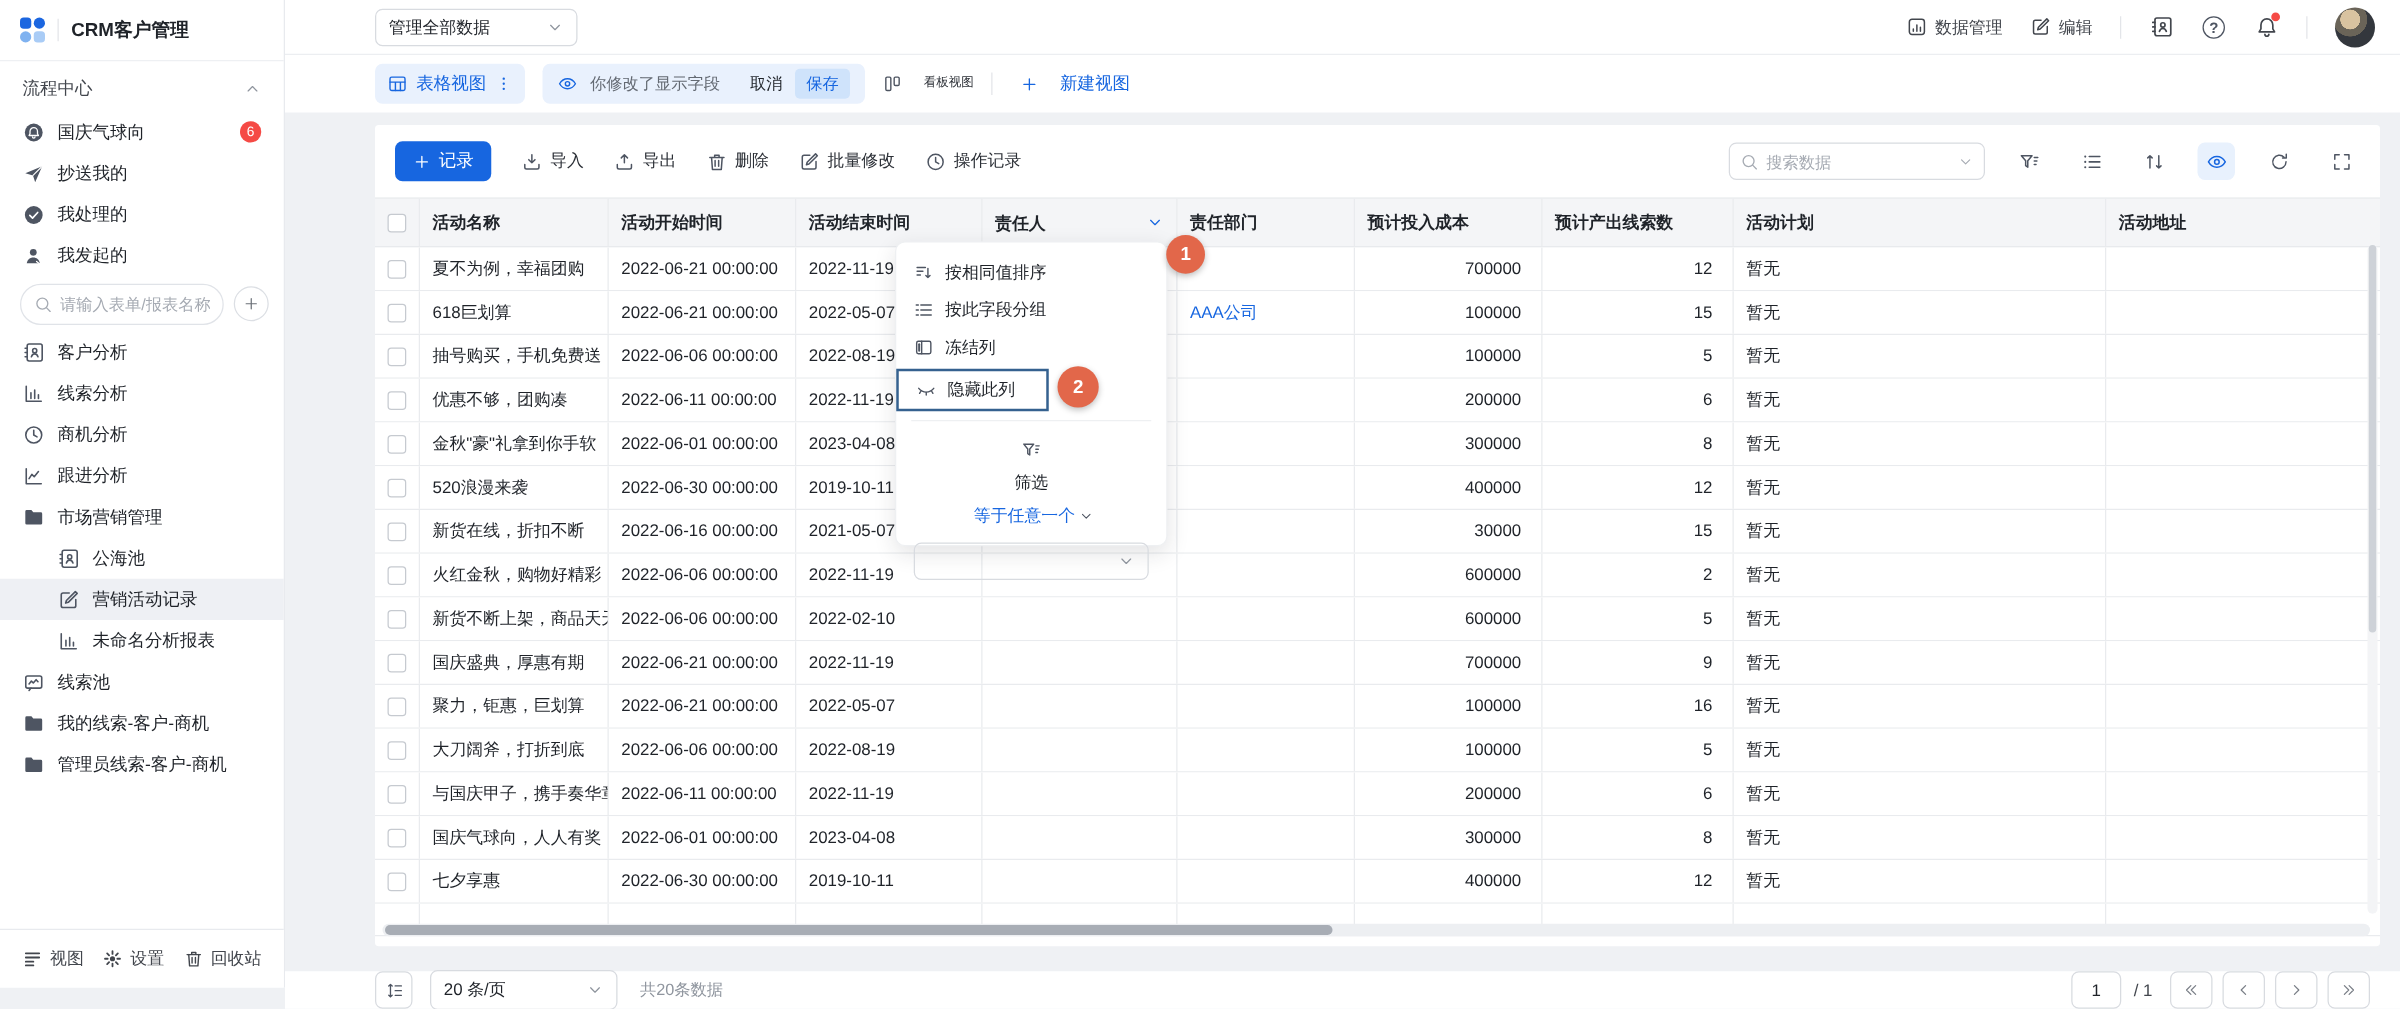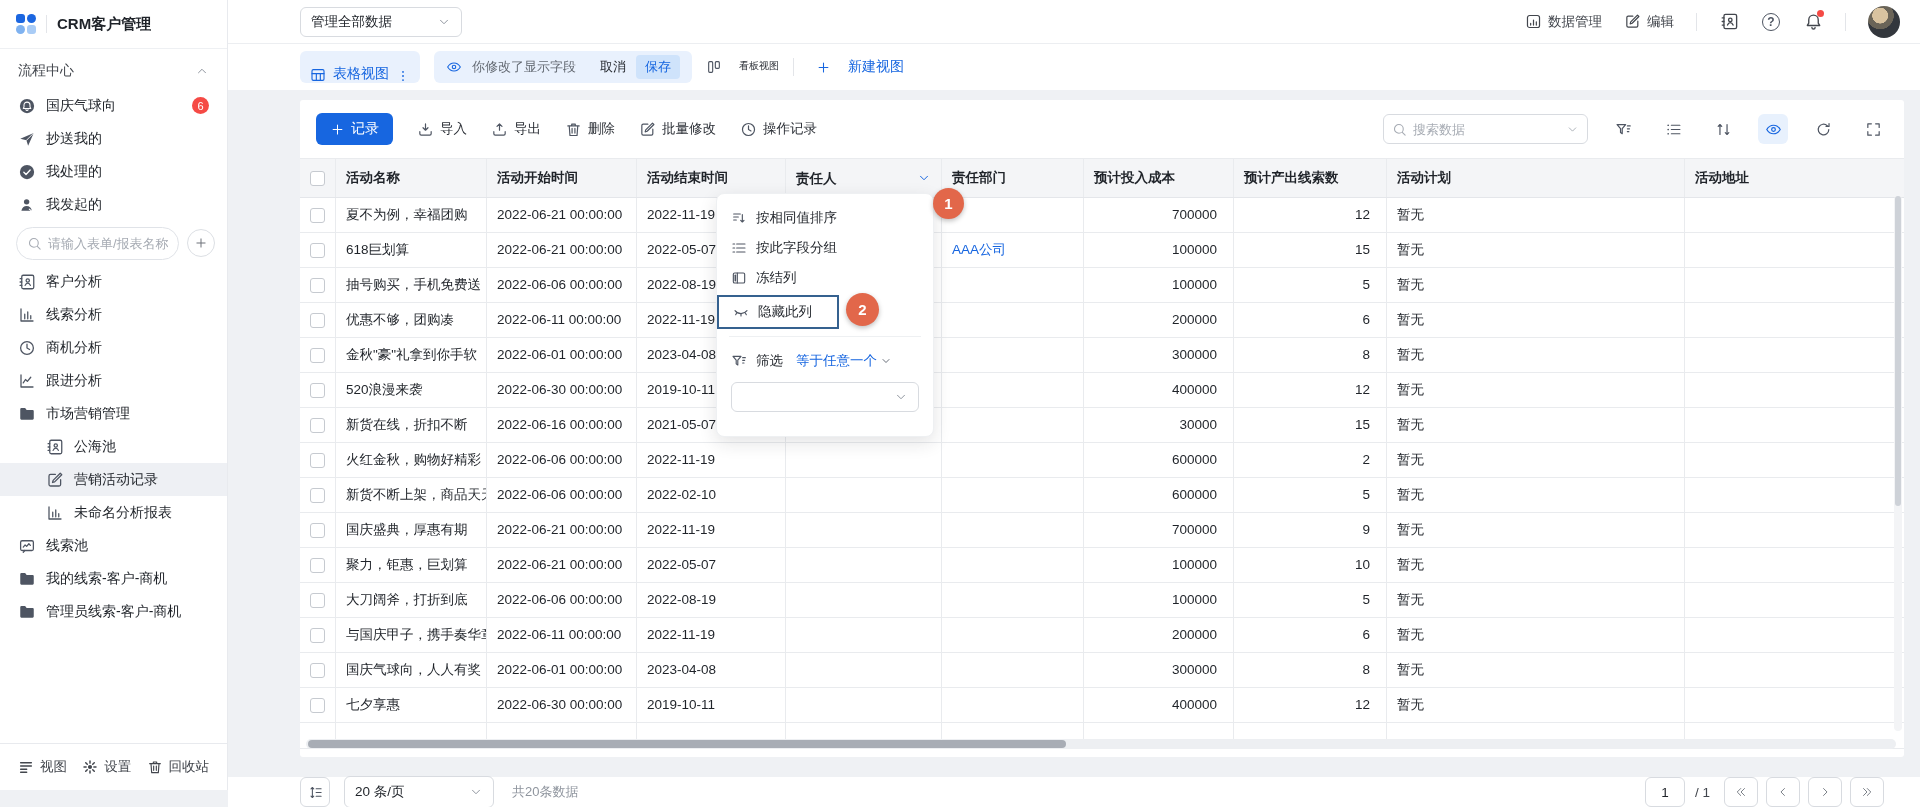--- a/index.html
+++ b/index.html
@@ -54,21 +54,21 @@
   .hdr-act { display:flex; align-items:center; gap:6px; font-size:13.5px; cursor:pointer; }
   .vsep { width:1px; height:18px; background:#e3e5e9; }
   .round-ic { position:relative; width:20px; height:20px; display:flex; align-items:center; justify-content:center; }
   .help-circle { width:18px; height:18px; border:1.6px solid #4e5562; border-radius:50%; font-size:12px;
     display:flex; align-items:center; justify-content:center; font-weight:bold; color:#4e5562; }
   .red-dot { position:absolute; right:-1px; top:-2px; width:7px; height:7px; background:#f54a45; border-radius:50%; }
   .avatar { width:32px; height:32px; border-radius:50%;
     background:radial-gradient(circle at 38% 30%, #d9c3a0 0 26%, #6a6458 27% 45%, #33373d 46% 100%); }
 
   .tab-bar { height:46px; background:#fff; display:flex; align-items:center; gap:14px; padding:0 0 0 72px; }
-  .tab-pill { height:32px; background:#e9f1fd; border-radius:6px; display:flex; align-items:flex-end;
+  .tab-pill { height:32px; background:#e9f1fd; border-radius:6px; display:flex; align-items:center;
     gap:7px; padding:0 10px; color:#1766e0; font-size:14px; cursor:pointer; }
   .notice-pill { height:32px; background:#e9f1fd; border-radius:6px; display:flex; align-items:center;
     gap:10px; padding:0 12px; font-size:13px; }
   .notice-text { color:#646a73; }
   .cancel-txt { color:#1f2329; margin-left:14px; cursor:pointer; }
   .save-chip { background:#cfe3fb; color:#1766e0; border-radius:4px; padding:3px 9px; cursor:pointer; }
   .tab-plain { display:flex; align-items:flex-start; gap:17px; font-size:10px; color:#2b2f36; cursor:pointer; }
   .newview { display:flex; align-items:center; gap:17px; color:#1766e0; font-size:14px; cursor:pointer; margin-left:8px;justify-content:center; }
 
   .panel { position:absolute; left:72px; right:16px; top:100px; height:657px; background:#fff;
@@ -110,34 +110,34 @@
   .col-menu { position:absolute; left:488px; top:193px; width:218px; height:244px; background:#fff;
     border:1px solid #eef0f2; border-radius:8px; box-shadow:0 6px 18px rgba(31,35,41,.12); z-index:10;
     padding-top:9px; }
   .cm-item { height:30px; display:flex; align-items:center; gap:9px; padding:0 14px; font-size:13.5px;
     cursor:pointer; color:#1f2329; }
   .cm-item .ic { width:16px; height:16px; color:#4e5562; }
   .cm-box { width:122px; height:34px; border:2px solid #35618f; display:flex; align-items:center;
     margin-top:2px; }
   .cm-box .cm-item { height:30px; }
   .cm-sep { height:1px; background:#eef0f2; margin:7px 12px 9px; }
-  .cm-filter { display:flex; align-items:center; gap:9px; padding:6px 14px 0; font-size:13.5px; }
+  .cm-filter { display:flex; align-items:center; gap:9px; padding:6px 14px 0; font-size:13.5px;flex-direction:column; }
   .cm-filter .ic { width:16px; height:16px; color:#4e5562; }
   .cm-link { color:#1766e0; display:flex; align-items:center; gap:3px; margin-left:4px; cursor:pointer; }
   .cm-select { height:30px; border:1px solid #d8dbe0; border-radius:6px; margin:12px 14px 0;
     display:flex; align-items:center; justify-content:flex-end; padding:0 10px; color:#8f959e; cursor:pointer; }
 
   .annot { position:absolute; z-index:12; background:#e2674a; color:#fff; border-radius:50%;
     display:flex; align-items:center; justify-content:center; font-size:15px; font-weight:bold;
     box-shadow:0 2px 5px rgba(0,0,0,.25); }
   .a1 { left:705px; top:188px; width:31px; height:31px; }
   .a2 { left:618px; top:293px; width:33px; height:33px; }
 
   .bottom-bar { position:absolute; left:0; right:0; bottom:0; height:30px; background:#fff;
-    display:flex; align-items:center; padding:0 36px 0 72px; gap:14px; }
+    display:flex; align-items:center; padding:0 24px 0 72px; gap:14px; }
   .rowh-btn { width:30px; height:30px; border:1px solid #d8dbe0; border-radius:6px; color:#4e5562;
     display:flex; align-items:center; justify-content:center; cursor:pointer; }
   .page-size { width:150px; height:32px; justify-content:space-between; }
   .total-txt { color:#8f959e; font-size:13px; margin-left:4px; }
   .pag-right { margin-left:auto; display:flex; align-items:center; gap:8px; }
   .page-box { width:40px; height:30px; border:1px solid #d8dbe0; border-radius:6px; display:flex;
     align-items:center; justify-content:center; font-size:13.5px; }
   .of-txt { font-size:13.5px; color:#42464d; margin:0 6px 0 2px; }
   .nav-btn { width:34px; height:30px; border:1px solid #d8dbe0; border-radius:6px; color:#7a7f87;
     display:flex; align-items:center; justify-content:center; cursor:pointer; background:#fff; }
@@ -771,21 +771,21 @@
         <div class="trow">
           <div class="td c0">
             <span class="cb"></span>
           </div>
           <div class="td c1">聚力，钜惠，巨划算</div>
           <div class="td c2">2022-06-21 00:00:00</div>
           <div class="td c3">2022-05-07</div>
           <div class="td c4" style="justify-content:flex-start"></div>
           <div class="td c5"></div>
           <div class="td c6 num">100000</div>
-          <div class="td c7 num">10</div>
+          <div class="td c7 num">16</div>
           <div class="td c8">暂无</div>
           <div class="td c9"></div>
         </div>
         <div class="trow">
           <div class="td c0">
             <span class="cb"></span>
           </div>
           <div class="td c1">大刀阔斧，打折到底</div>
           <div class="td c2">2022-06-06 00:00:00</div>
           <div class="td c3">2022-08-19</div>

